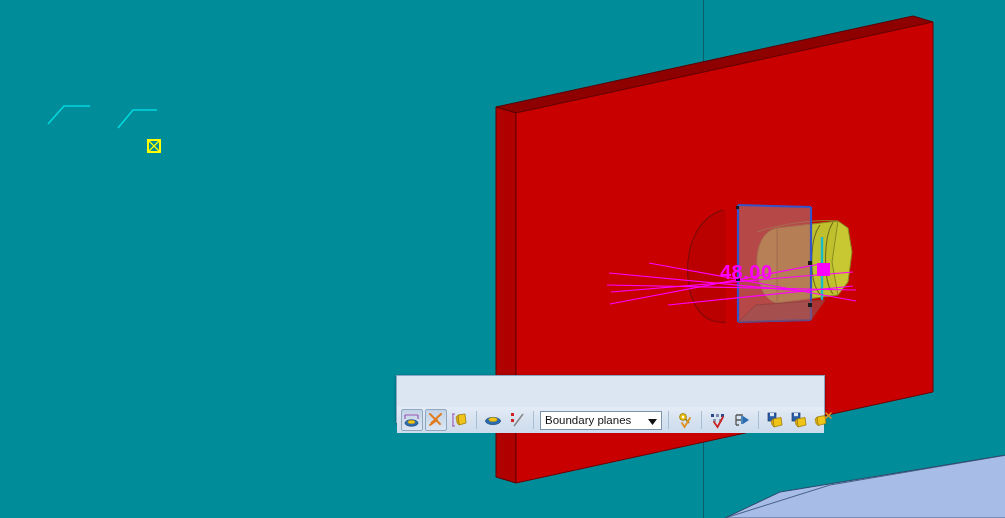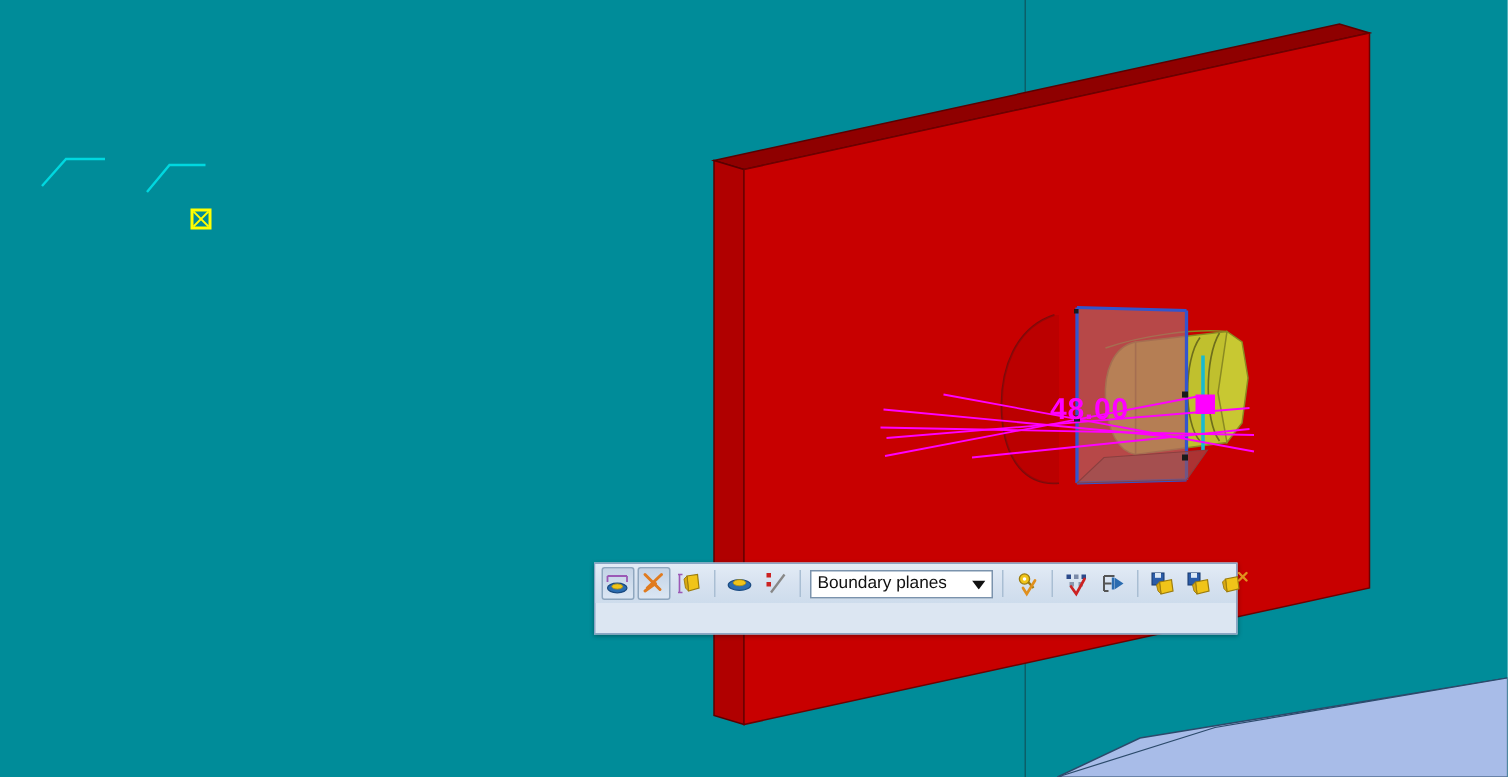--- a/index.html
+++ b/index.html
@@ -9,21 +9,21 @@
     font-family: "Liberation Sans", sans-serif;
   }
   #root {
     position: relative;
     width: 1005px; height: 518px;
     background: #008C99;
     overflow: hidden;
   }
 
   
-  #viewport { position:absolute; inset:0; }
+  #viewport { position:absolute; inset:0;padding-left:20px; }
   #viewport svg { display:block; width:1005px; height:518px; }
 
   
   #dialog {
     position: absolute;
     left: 396px; top: 375px;
     width: 429px; height: 48px;
     background: #dce6f2;
     border: 1px solid #8ba5c4;
     box-shadow: 0 1px 3px rgba(0,0,0,0.35);
@@ -57,20 +57,21 @@
   #close-btn svg { display:block; }
 
   #toolstrip {
     position: relative;
     height: 26px;
     background: linear-gradient(to bottom,#e3ecf6 0%, #d7e2f0 50%, #cddcec 100%);
     display: flex;
     align-items: center;
     padding: 0 3px;
     box-sizing: border-box;
+    margin-top: 31px;
   }
   .tbtn {
     width: 22px; height: 22px;
     display:flex; align-items:center; justify-content:center;
     box-sizing: border-box;
     border: 1px solid transparent;
     border-radius: 2px;
     margin: 0 1px;
     cursor: pointer;
     flex: none;

